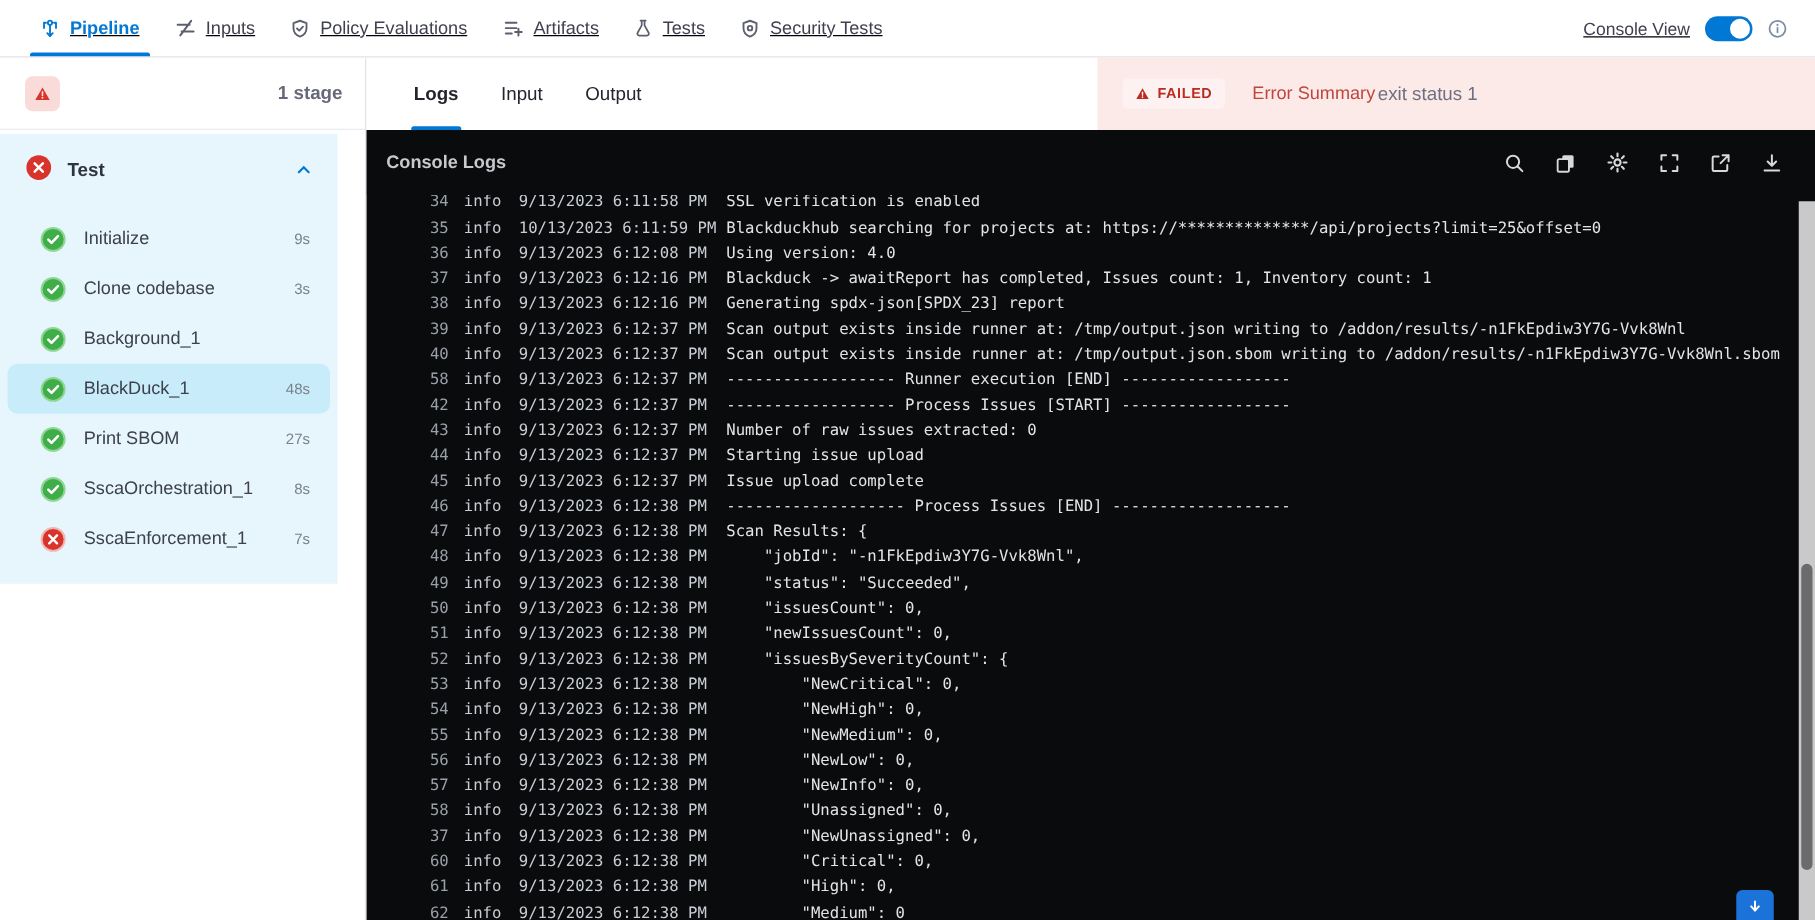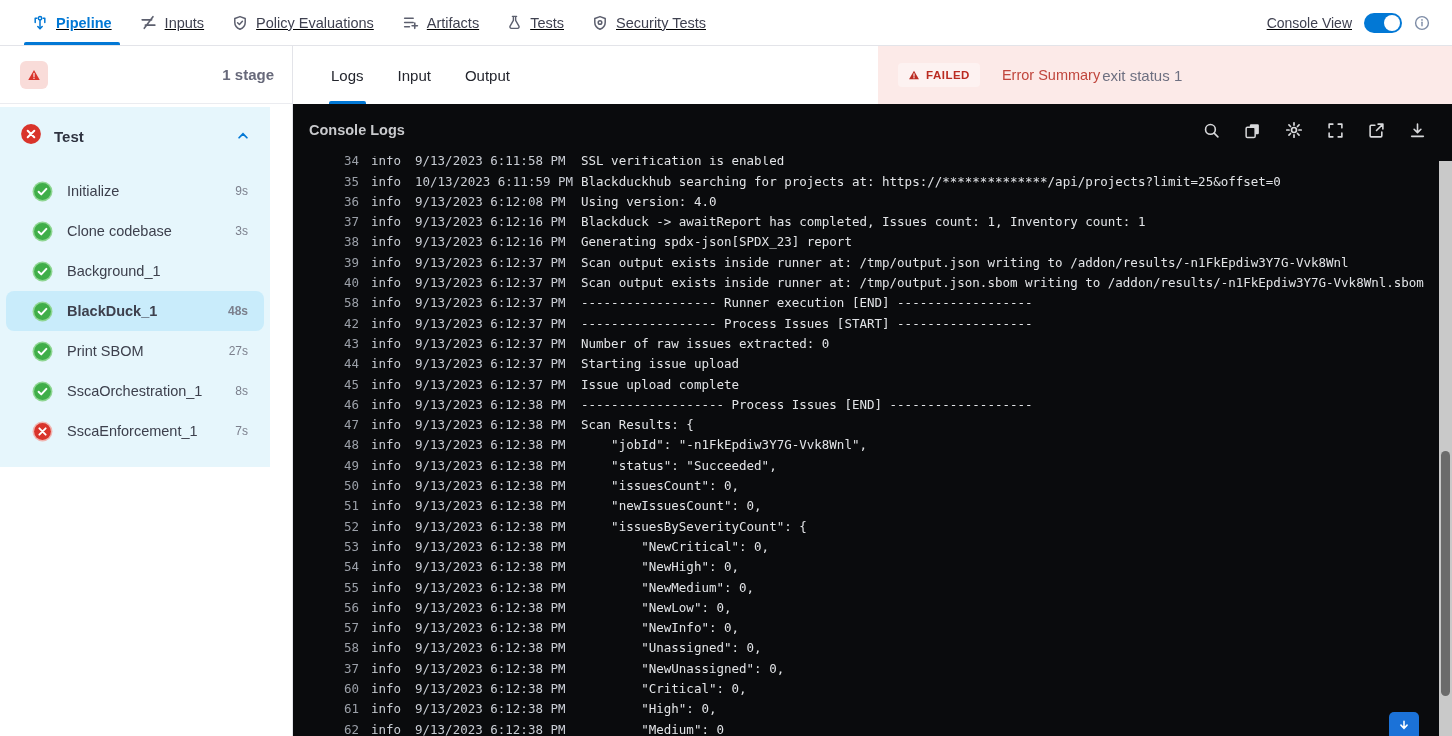--- a/index.html
+++ b/index.html
@@ -32,31 +32,31 @@
   .warn-chip { width:28px; height:28px; border-radius:6px; background:#f9dcd9;
     display:flex; align-items:center; justify-content:center; }
   .stage-count { margin-left:auto; font-size:15px; color:#67697a; }
   .stage-panel { position:absolute; left:0; top:61px; width:270px; height:360px; background:#e6f6fc; }
   .stage-header { height:58px; display:flex; align-items:center; gap:12px; padding:0 20px; cursor:pointer; }
   .stage-name { font-size:15px; font-weight:600; color:#2f3340; }
   .stage-chevron { margin-left:auto; color:#0278d5; display:flex; }
   .steps { padding:6px 6px 0 6px; }
   .step-row { height:40px; display:flex; align-items:center; gap:14px; padding:0 16px 0 26px;
     border-radius:8px; cursor:pointer; }
-  .step-row.selected { background:#c9ecfb;font-weight:bold; }
+  .step-row.selected { background:#c9ecfb; }
   .step-name { font-size:14.5px; color:#3d404d; }
   .step-dur { margin-left:auto; font-size:12px; color:#7b7f8c; }
 
   
   .main { position:absolute; left:293px; top:46px; right:0; bottom:0; }
   .tabbar { position:absolute; left:0; top:0; right:0; height:58px; background:#fff; display:flex; }
   .log-tabs { display:flex; align-items:center; gap:6px; padding-left:24px; }
   .log-tab { font-size:15px; color:#23252d; padding:0 14px; height:100%; display:flex;
     align-items:center; position:relative; cursor:pointer; }
-  .log-tab.active { font-weight:400;align-items:center; }
+  .log-tab.active { font-weight:700;align-items:center; }
   .log-tab.active::after { content:""; position:absolute; left:12px; right:12px; bottom:0;
     height:3px; background:#0278d5; border-radius:2px 2px 0 0; }
   .error-area { position:absolute; left:585px; right:0; top:0; height:58px; background:#fceae8;
     display:flex; align-items:center; padding-left:20px; gap:22px; }
   .failed-chip { display:flex; align-items:center; gap:6px; background:#fdf2f1;
     border-radius:4px; padding:6px 10px; }
   .failed-txt { font-size:11.5px; font-weight:700; letter-spacing:.5px; color:#bb2b21; }
   .err-texts { display:flex; flex-direction:row; gap:2px; }
   .err-title { font-size:14.5px; color:#c0463d; font-weight:500; }
   .err-msg { font-size:15px; color:#6e7081; }

